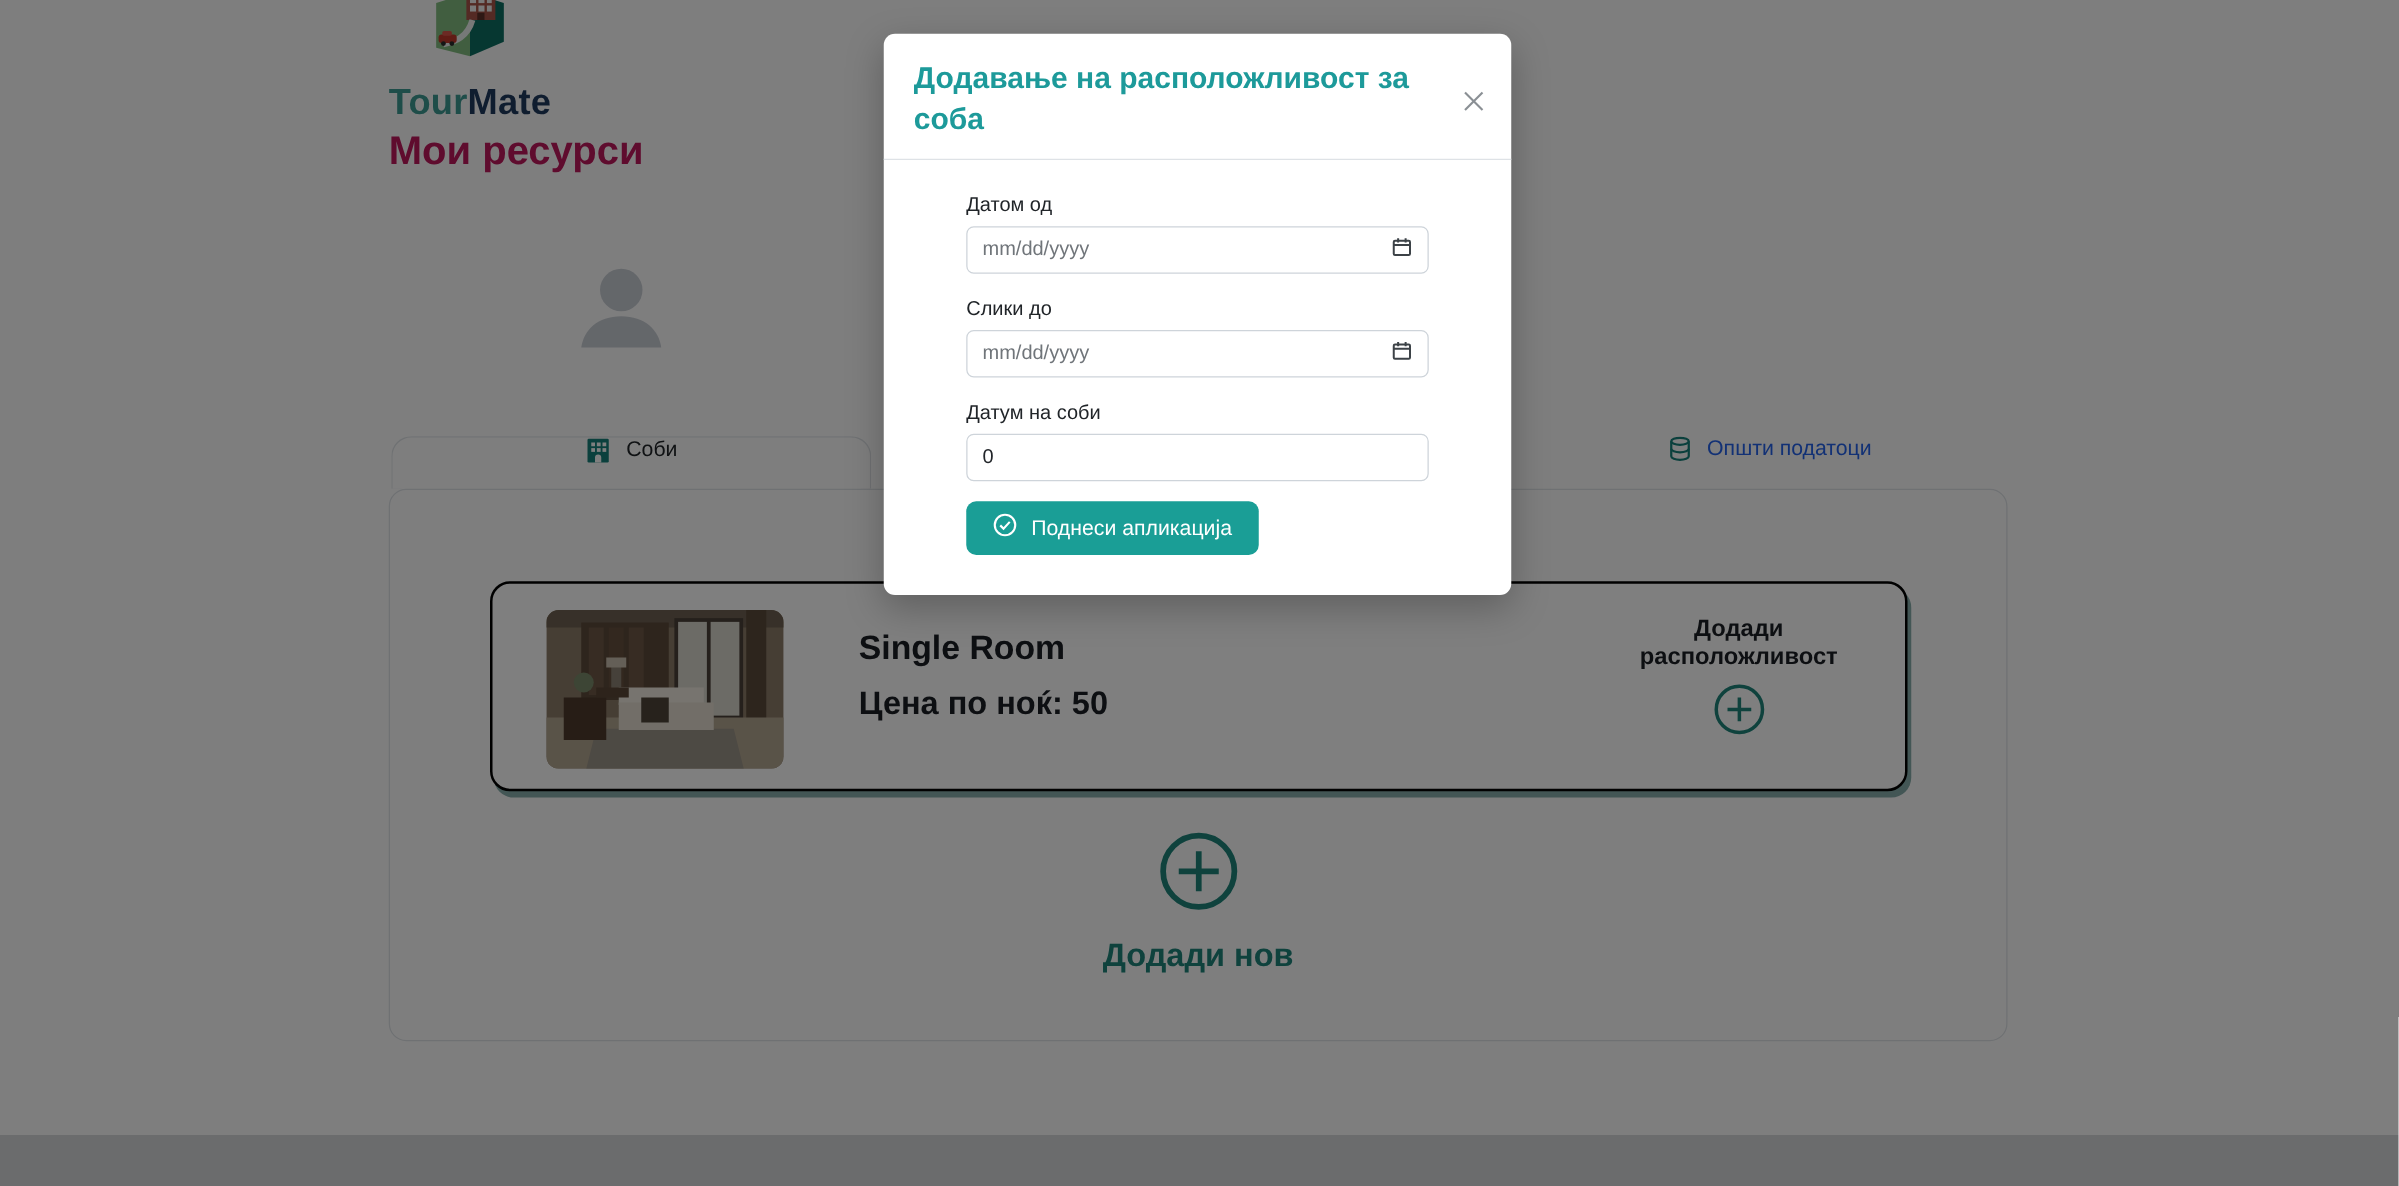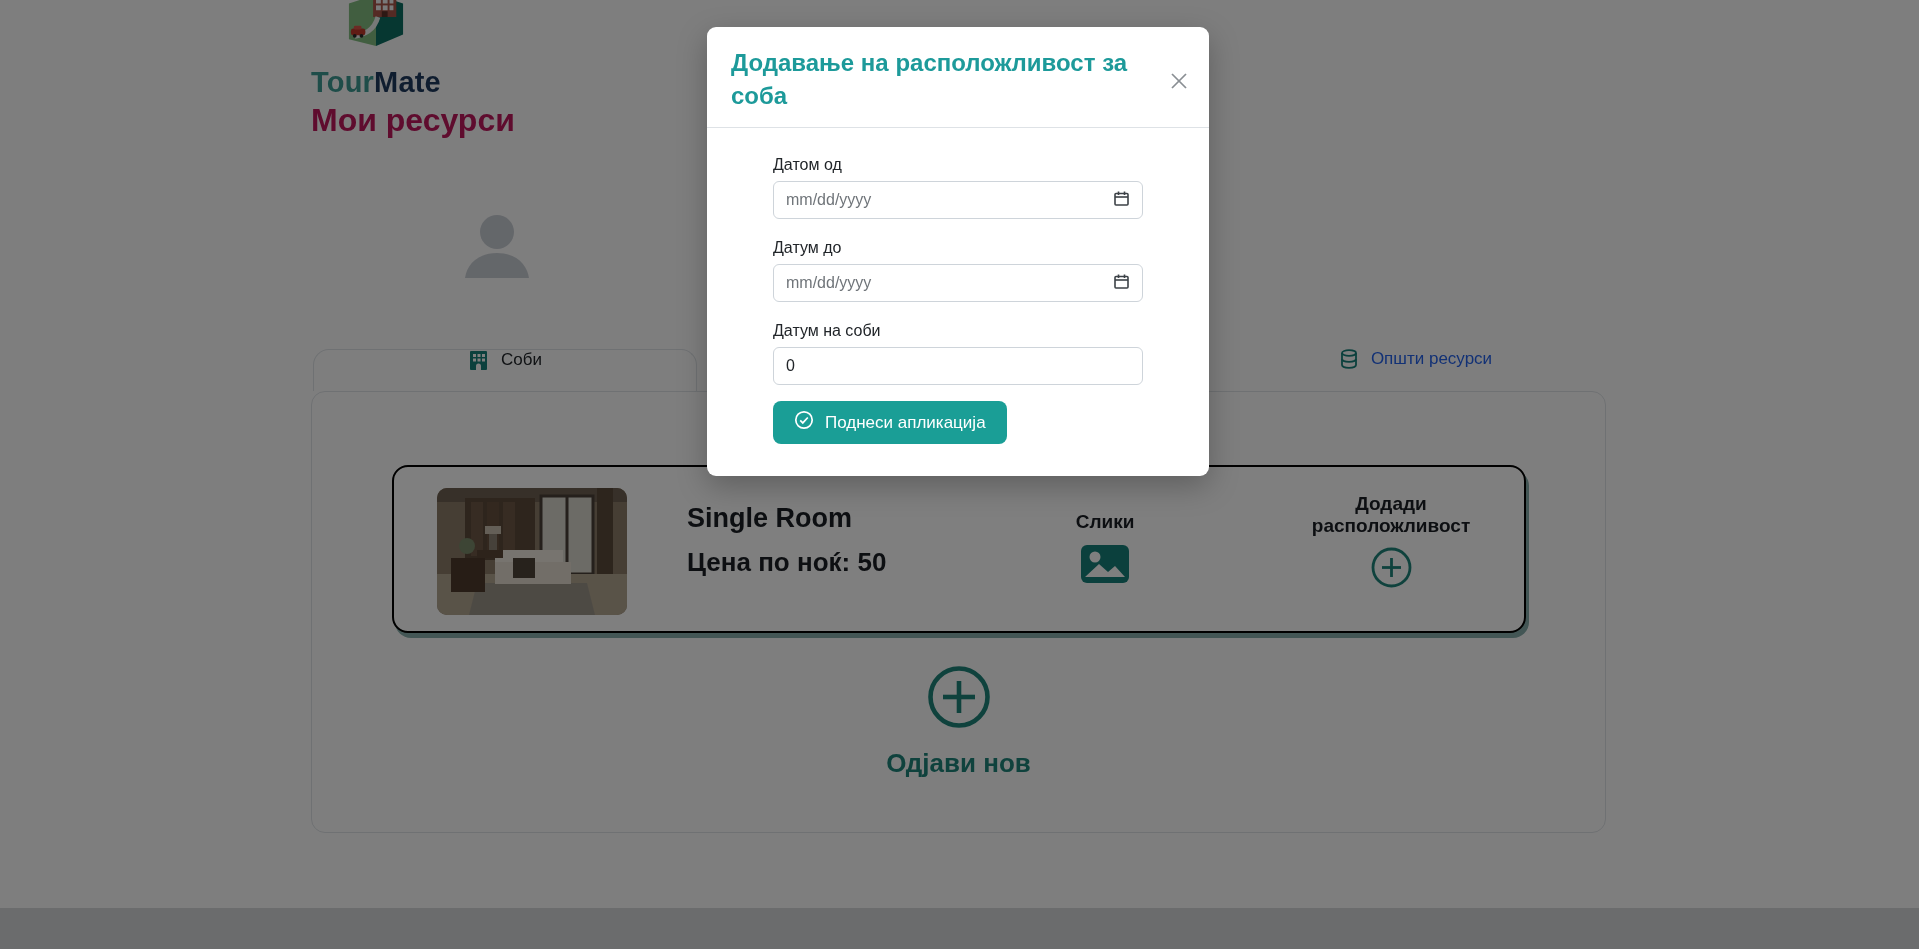--- a/index.html
+++ b/index.html
@@ -120,21 +120,21 @@
         <span>Соби</span>
       </div>
       <div class="tab tab-general">
         <span>
           <svg width="20" height="22" viewBox="0 0 20 22" fill="none" stroke="#17817a" stroke-width="1.8">
             <ellipse cx="10" cy="4" rx="7" ry="2.8"></ellipse>
             <path d="M3 4 v6 c0 1.5 3.1 2.8 7 2.8 s7 -1.3 7 -2.8 v-6"></path>
             <path d="M3 10 v6 c0 1.5 3.1 2.8 7 2.8 s7 -1.3 7 -2.8 v-6"></path>
           </svg>
         </span>
-        <span>Општи ресурси</span>
+        <span>Општи податоци</span>
       </div>
     </div>
 
     <div class="panel">
       <div class="room-card">
         <div class="room-photo">
           <svg width="190" height="127" viewBox="0 0 190 127">
             <rect width="190" height="127" fill="#8d7d69"></rect>
             <rect x="0" y="0" width="190" height="14" fill="#6f6152"></rect>
             <rect x="28" y="10" width="70" height="62" fill="#5d4a3a"></rect>
@@ -153,30 +153,20 @@
             <rect x="14" y="70" width="34" height="34" fill="#4e3b2c"></rect>
             <rect x="40" y="62" width="26" height="8" fill="#5a4636"></rect>
             <rect x="52" y="44" width="8" height="18" fill="#8d8374"></rect>
             <rect x="48" y="38" width="16" height="8" fill="#c9bfae"></rect>
             <circle cx="30" cy="58" r="8" fill="#7a8a6a"></circle>
           </svg>
         </div>
         <div class="room-name">Single Room</div>
         <div class="room-price">Цена по ноќ: 50</div>
 
-        <div class="images-group">
-          <div class="group-label">Слики</div>
-          <span class="ico">
-            <svg width="48" height="38" viewBox="0 0 48 38">
-              <rect width="48" height="38" rx="6" fill="#17817a"></rect>
-              <circle cx="14" cy="12" r="5.5" fill="#fefefe"></circle>
-              <path d="M4 32 L18 19 L27 27 L34 21 L44 32 z" fill="#fefefe"></path>
-            </svg>
-          </span>
-        </div>
 
         <div class="avail-group">
           <div class="group-label">Додади расположливост</div>
           <span class="ico">
             <svg width="41" height="41" viewBox="0 0 41 41" fill="none" stroke="#1f857b">
               <circle cx="20.5" cy="20.5" r="18.5" stroke-width="2.8"></circle>
               <line x1="20.5" y1="11" x2="20.5" y2="30" stroke-width="2.8"></line>
               <line x1="11" y1="20.5" x2="30" y2="20.5" stroke-width="2.8"></line>
             </svg>
           </span>
@@ -184,21 +174,21 @@
       </div>
 
       <div class="add-new">
         <span class="ico">
           <svg width="66" height="66" viewBox="0 0 66 66" fill="none" stroke="#1f857b">
             <circle cx="33" cy="33" r="28.5" stroke-width="4.6"></circle>
             <line x1="33" y1="17" x2="33" y2="49" stroke-width="4.6"></line>
             <line x1="17" y1="33" x2="49" y2="33" stroke-width="4.6"></line>
           </svg>
         </span>
-        <div class="add-new-label">Одјави нов</div>
+        <div class="add-new-label">Додади нов</div>
       </div>
     </div>
   </div>
 
   <div class="footer"></div>
 
   <div class="backdrop"></div>
 
   <div class="modal">
     <div class="modal-header">
@@ -222,21 +212,21 @@
               <rect x="2" y="3.5" width="13" height="11.5" rx="1"></rect>
               <line x1="5.5" y1="1.5" x2="5.5" y2="5"></line>
               <line x1="11.5" y1="1.5" x2="11.5" y2="5"></line>
               <line x1="2" y1="7" x2="15" y2="7"></line>
             </svg>
           </span>
         </div>
       </div>
 
       <div class="form-group">
-        <label class="form-label">Датум до</label>
+        <label class="form-label">Слики до</label>
         <div class="input">
           <span class="ph">mm/dd/yyyy</span>
           <span class="spacer"></span>
           <span>
             <svg width="17" height="17" viewBox="0 0 17 17" fill="none" stroke="#3c4247" stroke-width="1.6">
               <rect x="2" y="3.5" width="13" height="11.5" rx="1"></rect>
               <line x1="5.5" y1="1.5" x2="5.5" y2="5"></line>
               <line x1="11.5" y1="1.5" x2="11.5" y2="5"></line>
               <line x1="2" y1="7" x2="15" y2="7"></line>
             </svg>

